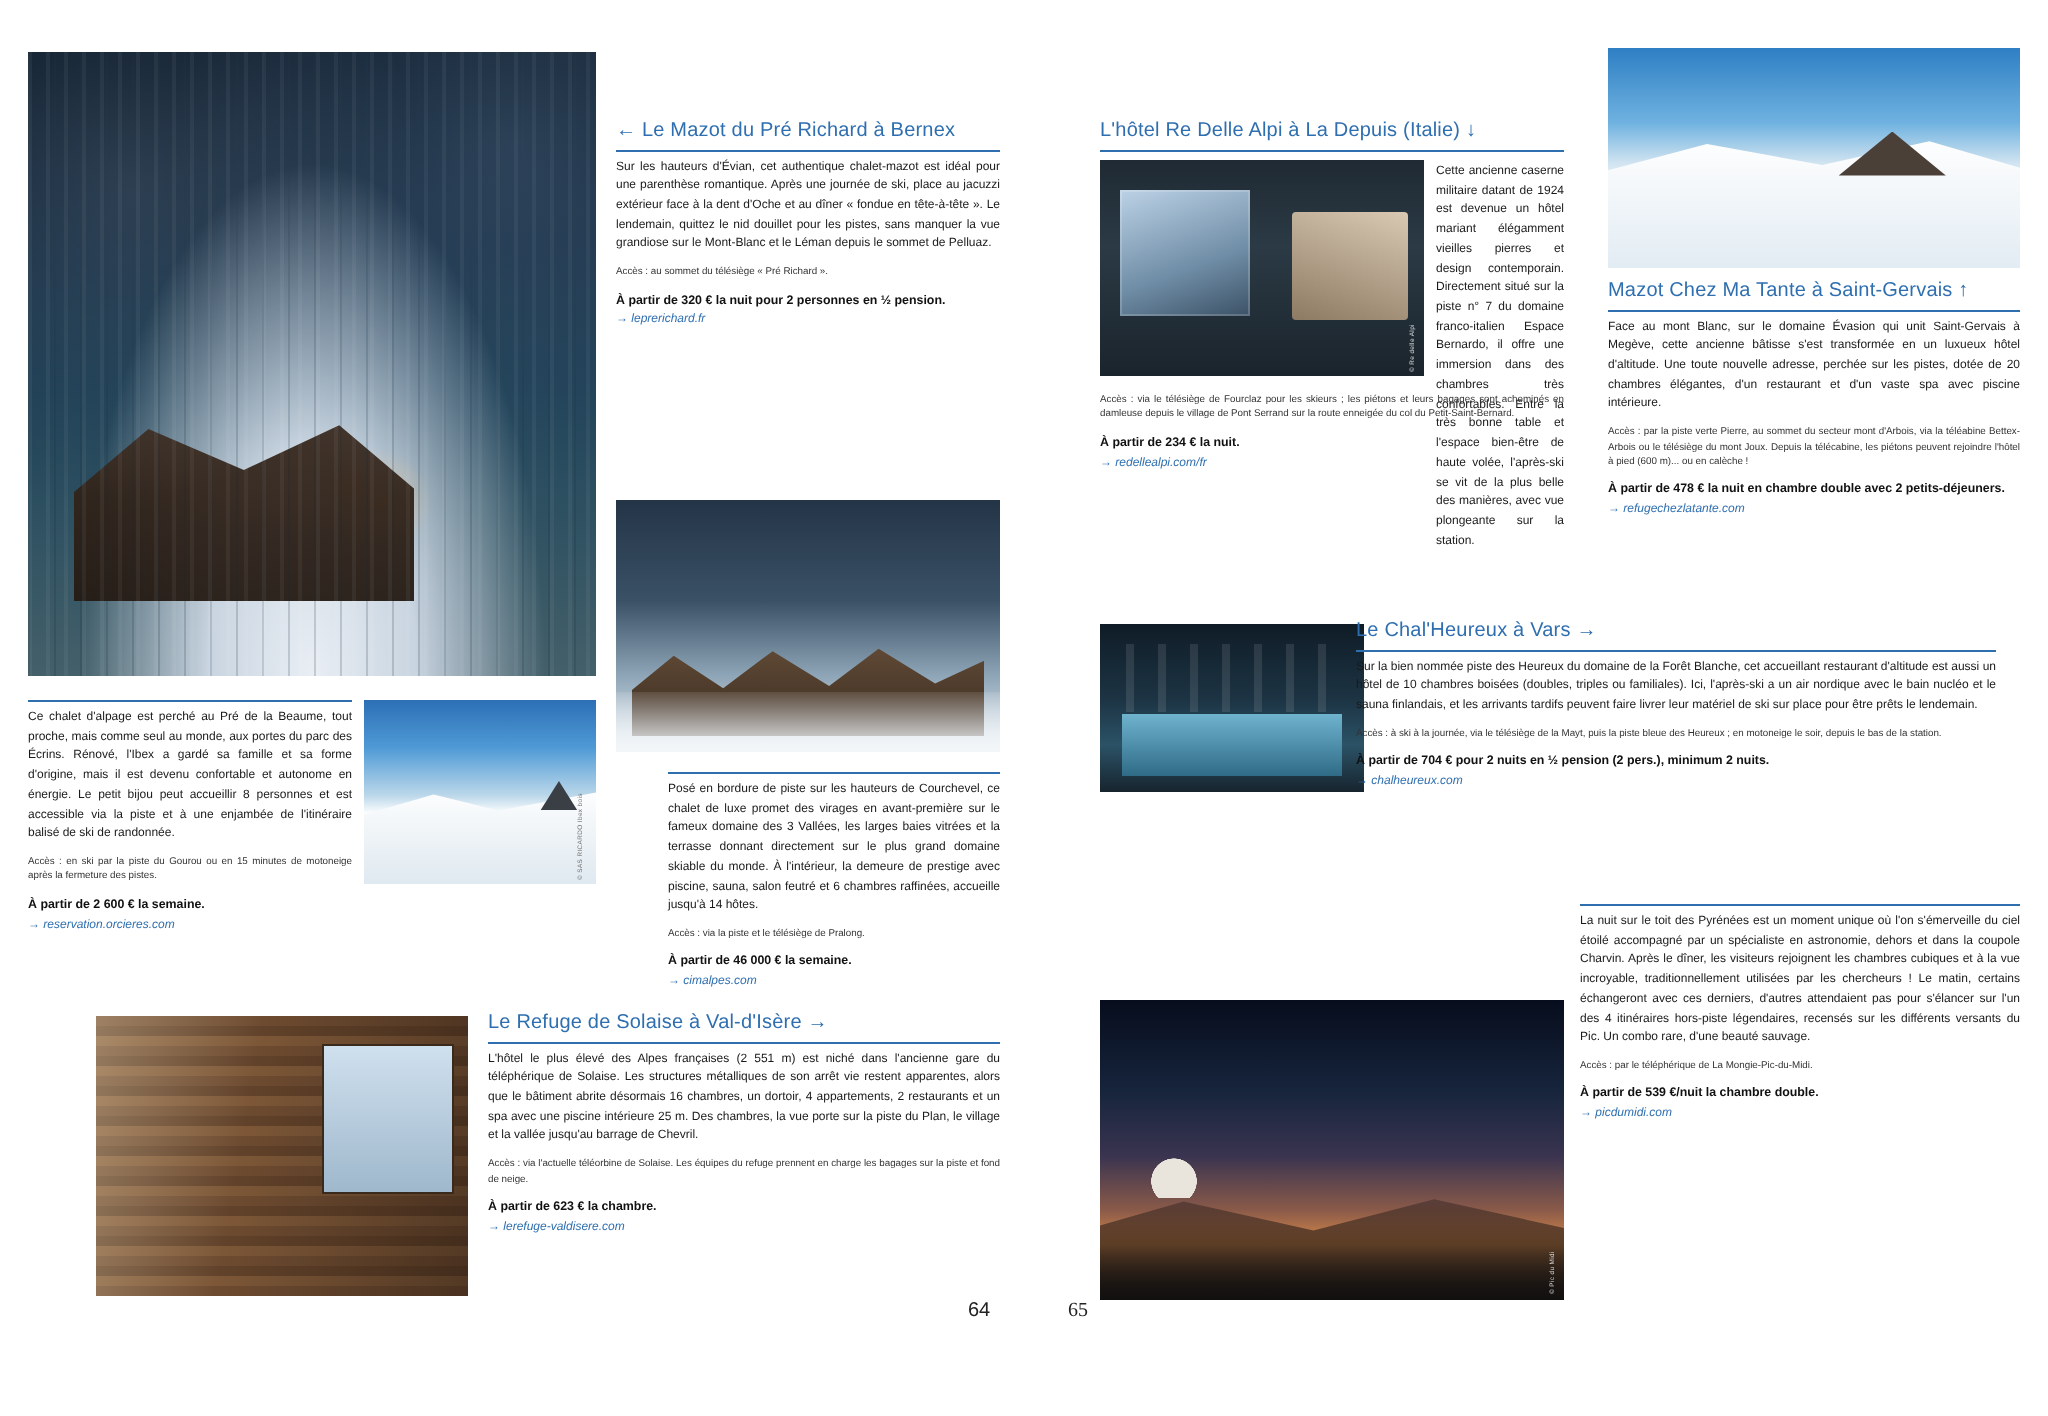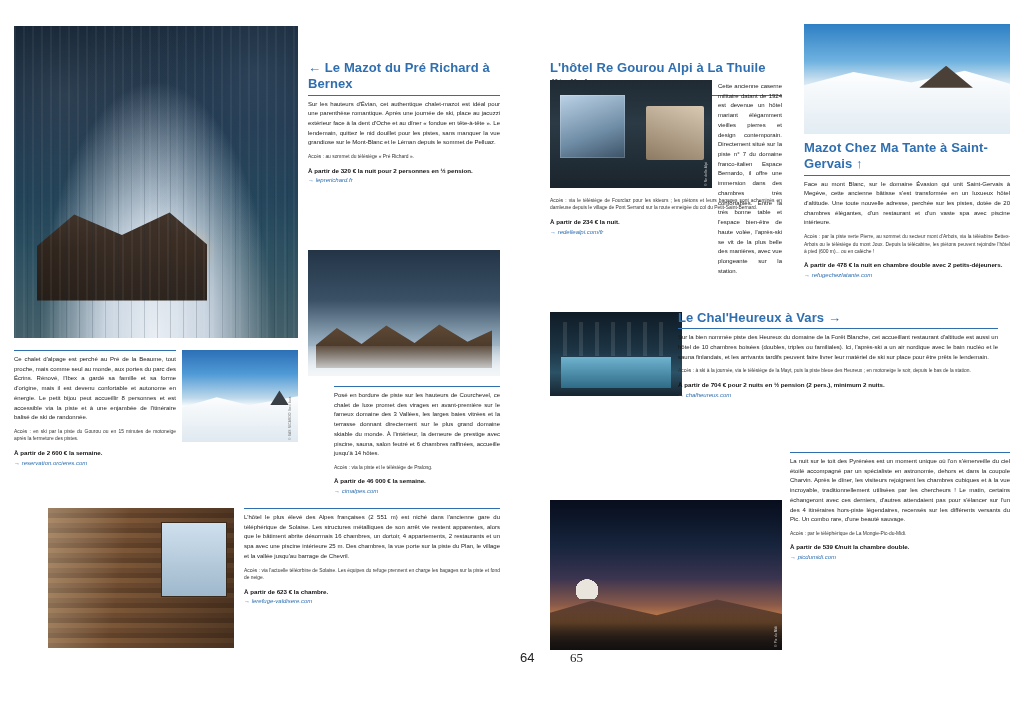--- a/index.html
+++ b/index.html
@@ -24,22 +24,22 @@
     top: 0;
     height: 708px;
   }
   .page-left { left: 0; width: 512px; }
   .page-right { left: 512px; width: 512px; }
 
   
   .block { position: absolute; }
 
   .headline {
-    font-size: 13px;
-    font-weight: bold;
+    font-size: 10px;
+    font-weight: normal;
     color: #2f6fb0;
     line-height: 1.25;
     letter-spacing: .1px;
   }
   .hl-rule {
     border-top: 1px solid #2f6fb0;
     margin-top: 2px;
     margin-bottom: 4px;
   }
   .body-text {
@@ -79,24 +79,23 @@
     color: #ffffff;
     opacity: .85;
     transform: rotate(-90deg);
     transform-origin: left bottom;
     white-space: nowrap;
     letter-spacing: .2px;
   }
   .credit-dark { color: #555; }
   .folio {
     position: absolute;
-    font-size: 13px;
+    font-size: 10px;
     color: #222;
     font-weight: normal;
-    margin-left: 36px;
   }
 
   
   .ph-chalet-night {
     background:
       radial-gradient(circle at 62% 72%, rgba(255,214,140,.85) 0 3px, rgba(255,190,100,.28) 5px, transparent 26px),
       radial-gradient(circle at 56% 70%, rgba(255,206,130,.55) 0 2px, transparent 14px),
       radial-gradient(ellipse at 50% 100%, #e9eef4 0%, #c8d4e0 26%, rgba(120,140,160,0) 58%),
       linear-gradient(#0a1a2b 0%, #12293f 30%, #1b3c52 55%, #2c4f60 72%, #44606a 100%);
   }
@@ -255,34 +254,35 @@
       <div class="hl-rule"></div>
       <div class="body-text">Posé en bordure de piste sur les hauteurs de Courchevel, ce chalet de luxe promet des virages en avant-première sur le fameux domaine des 3 Vallées, les larges baies vitrées et la terrasse donnant directement sur le plus grand domaine skiable du monde. À l'intérieur, la demeure de prestige avec piscine, sauna, salon feutré et 6 chambres raffinées, accueille jusqu'à 14 hôtes.</div>
       <div class="access-text">Accès : via la piste et le télésiège de Pralong.</div>
       <div class="price">À partir de 46 000 € la semaine.</div>
       <div class="weblink">→ cimalpes.com</div>
     </div>
 
     <div class="photo ph-interior-wood" style="left:48px; top:508px; width:186px; height:140px;"></div>
 
     <div class="block" style="left:244px; top:506px; width:256px;">
+      <div class="headline">Le Refuge de Solaise à Val-d'Isère →</div>
       <div class="hl-rule"></div>
       <div class="body-text">L'hôtel le plus élevé des Alpes françaises (2 551 m) est niché dans l'ancienne gare du téléphérique de Solaise. Les structures métalliques de son arrêt vie restent apparentes, alors que le bâtiment abrite désormais 16 chambres, un dortoir, 4 appartements, 2 restaurants et un spa avec une piscine intérieure 25 m. Des chambres, la vue porte sur la piste du Plan, le village et la vallée jusqu'au barrage de Chevril.</div>
       <div class="access-text">Accès : via l'actuelle téléorbine de Solaise. Les équipes du refuge prennent en charge les bagages sur la piste et fond de neige.</div>
       <div class="price">À partir de 623 € la chambre.</div>
       <div class="weblink">→ lerefuge-valdisere.com</div>
     </div>
 
     <div class="folio" style="left:484px; top:650px;">64</div>
   </div>
 
   <div class="page page-right">
 
     <div class="block" style="left:38px; top:60px; width:232px;">
-      <div class="headline">L'hôtel Re Gourou Alpi à La Thuile (Italie) ↓</div>
+      <div class="headline">L'hôtel Re Delle Alpi à La Depuis (Italie) ↓</div>
       <div class="hl-rule"></div>
     </div>
 
     <div class="photo ph-hotel-modern" style="left:38px; top:80px; width:162px; height:108px;">
       <div class="credit" style="left:158px; bottom:2px;">© Re delle Alpi</div>
     </div>
 
     <div class="block" style="left:206px; top:82px; width:64px;">
       <div class="body-text">Cette ancienne caserne militaire datant de 1924 est devenue un hôtel mariant élégamment vieilles pierres et design contemporain. Directement situé sur la piste n° 7 du domaine franco-italien Espace Bernardo, il offre une immersion dans des chambres très confortables. Entre la très bonne table et l'espace bien-être de haute volée, l'après-ski se vit de la plus belle des manières, avec vue plongeante sur la station.</div>
     </div>

